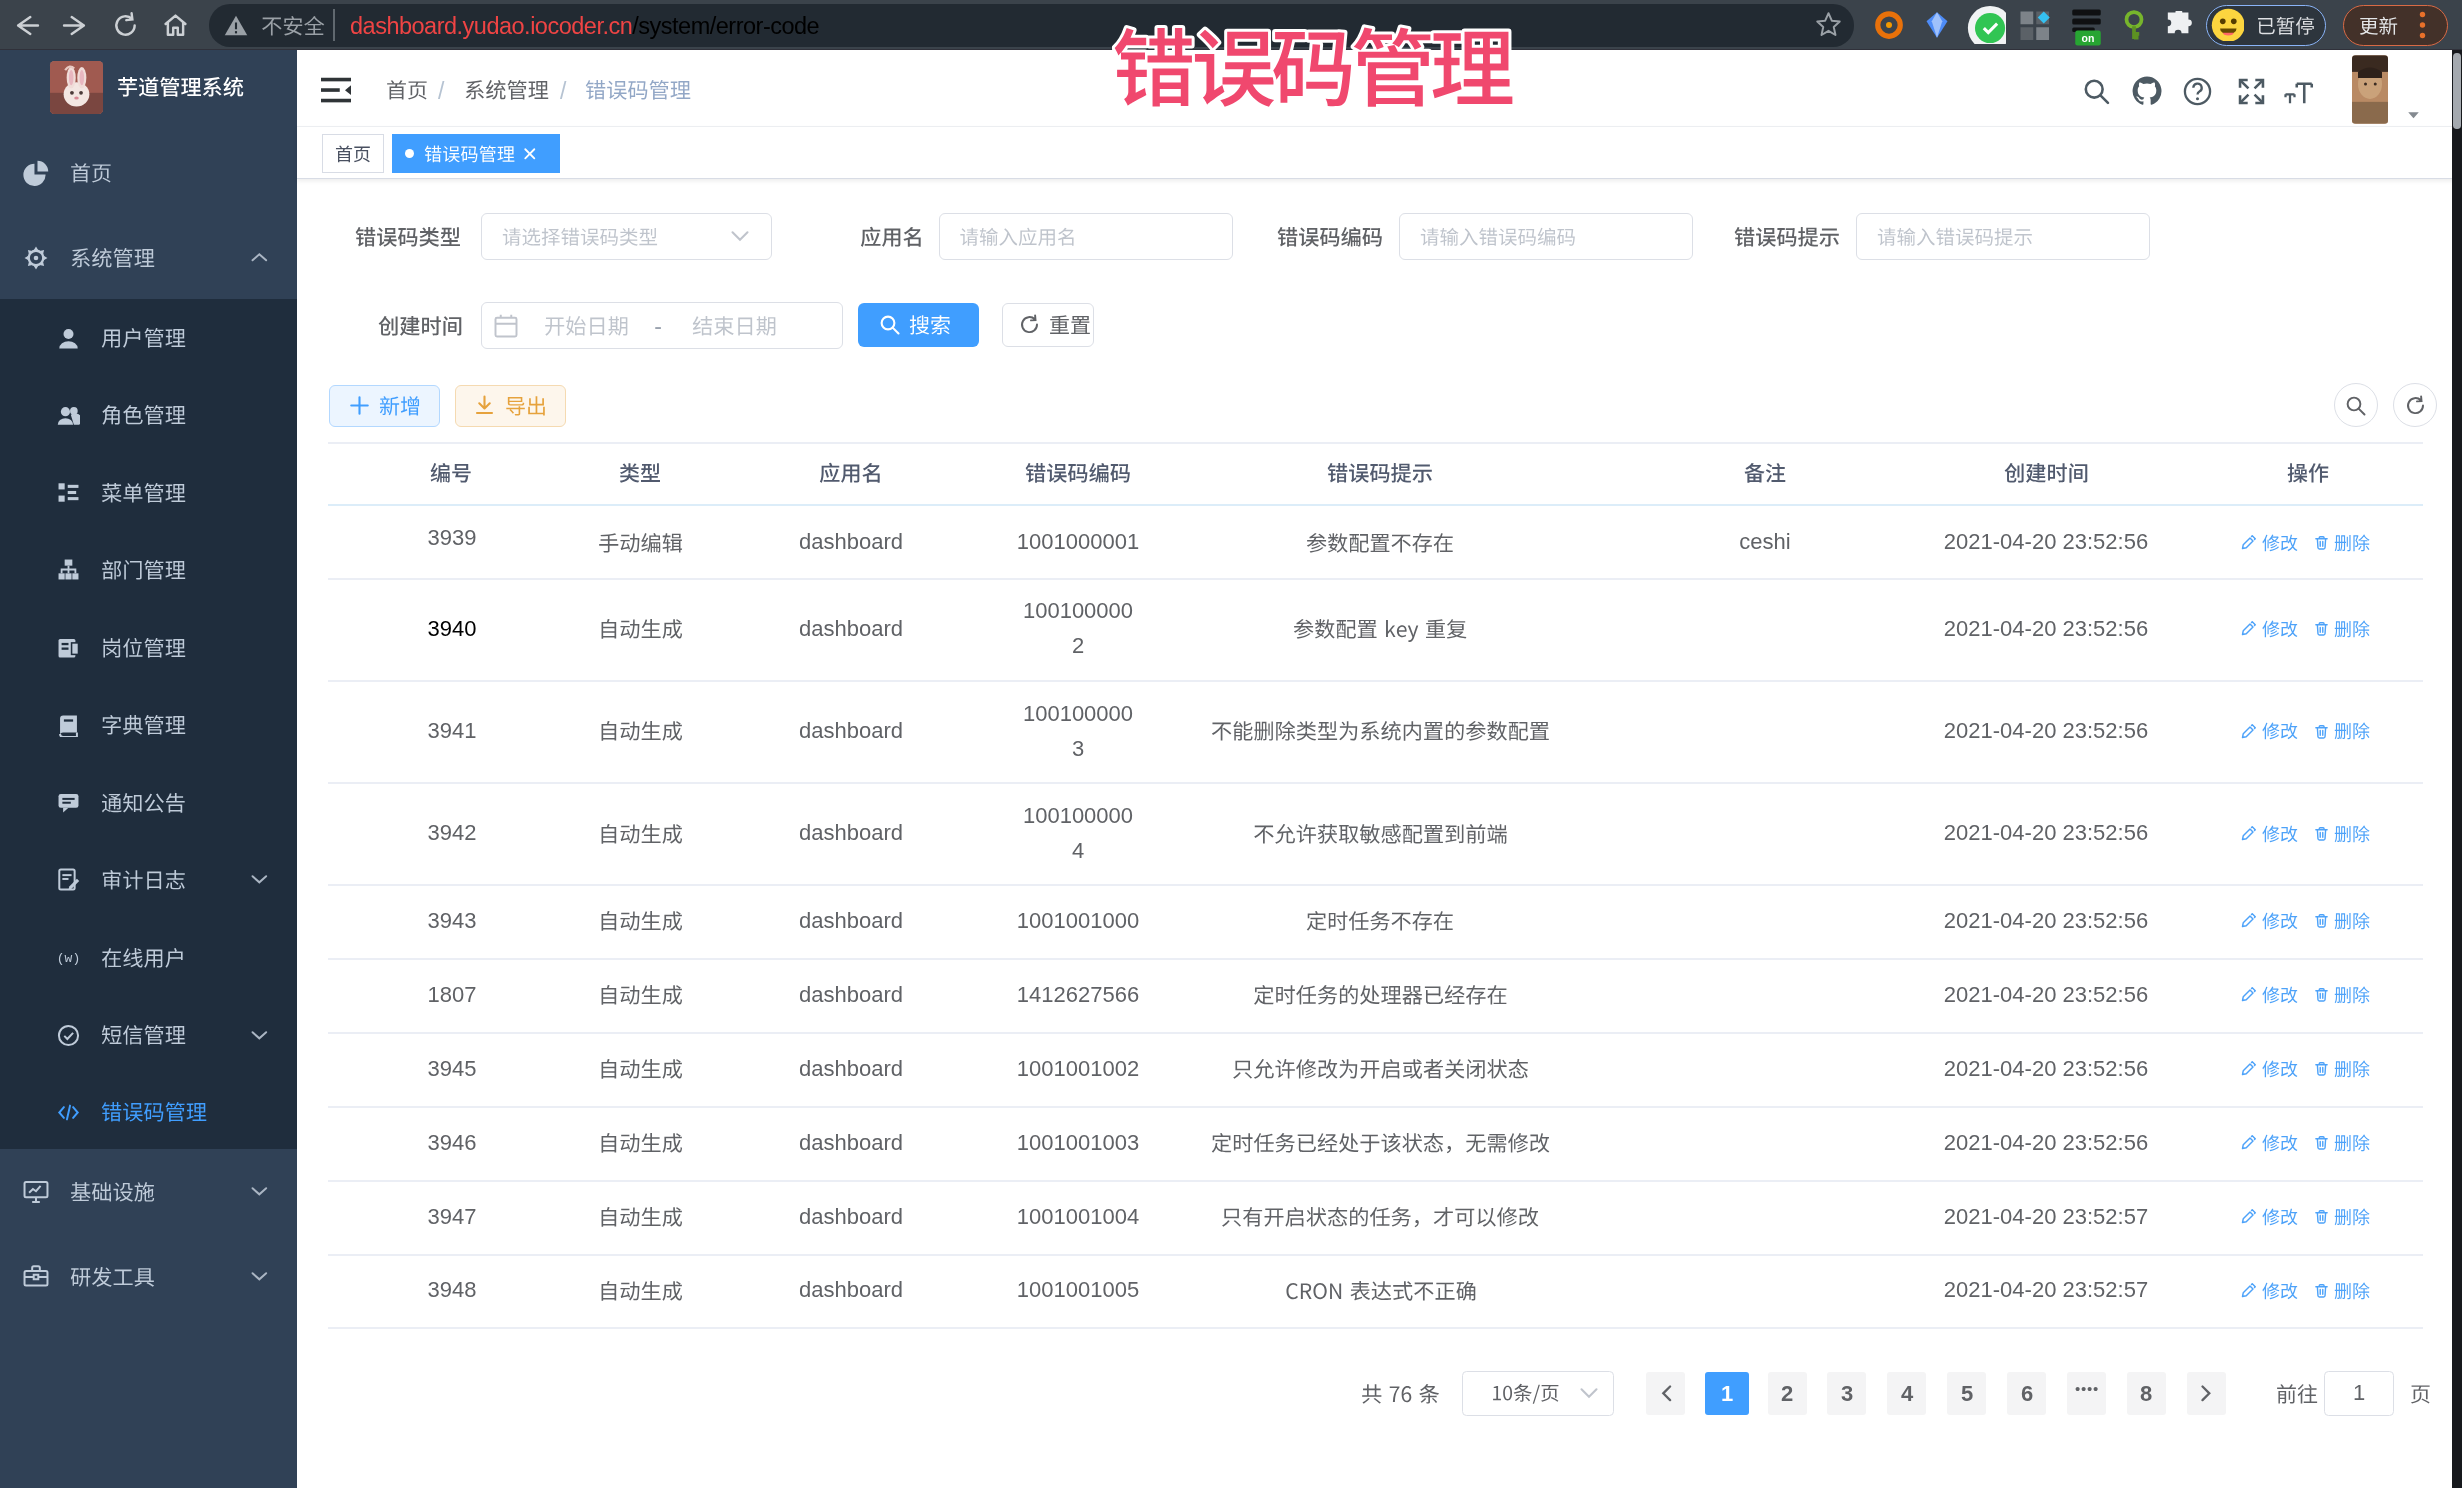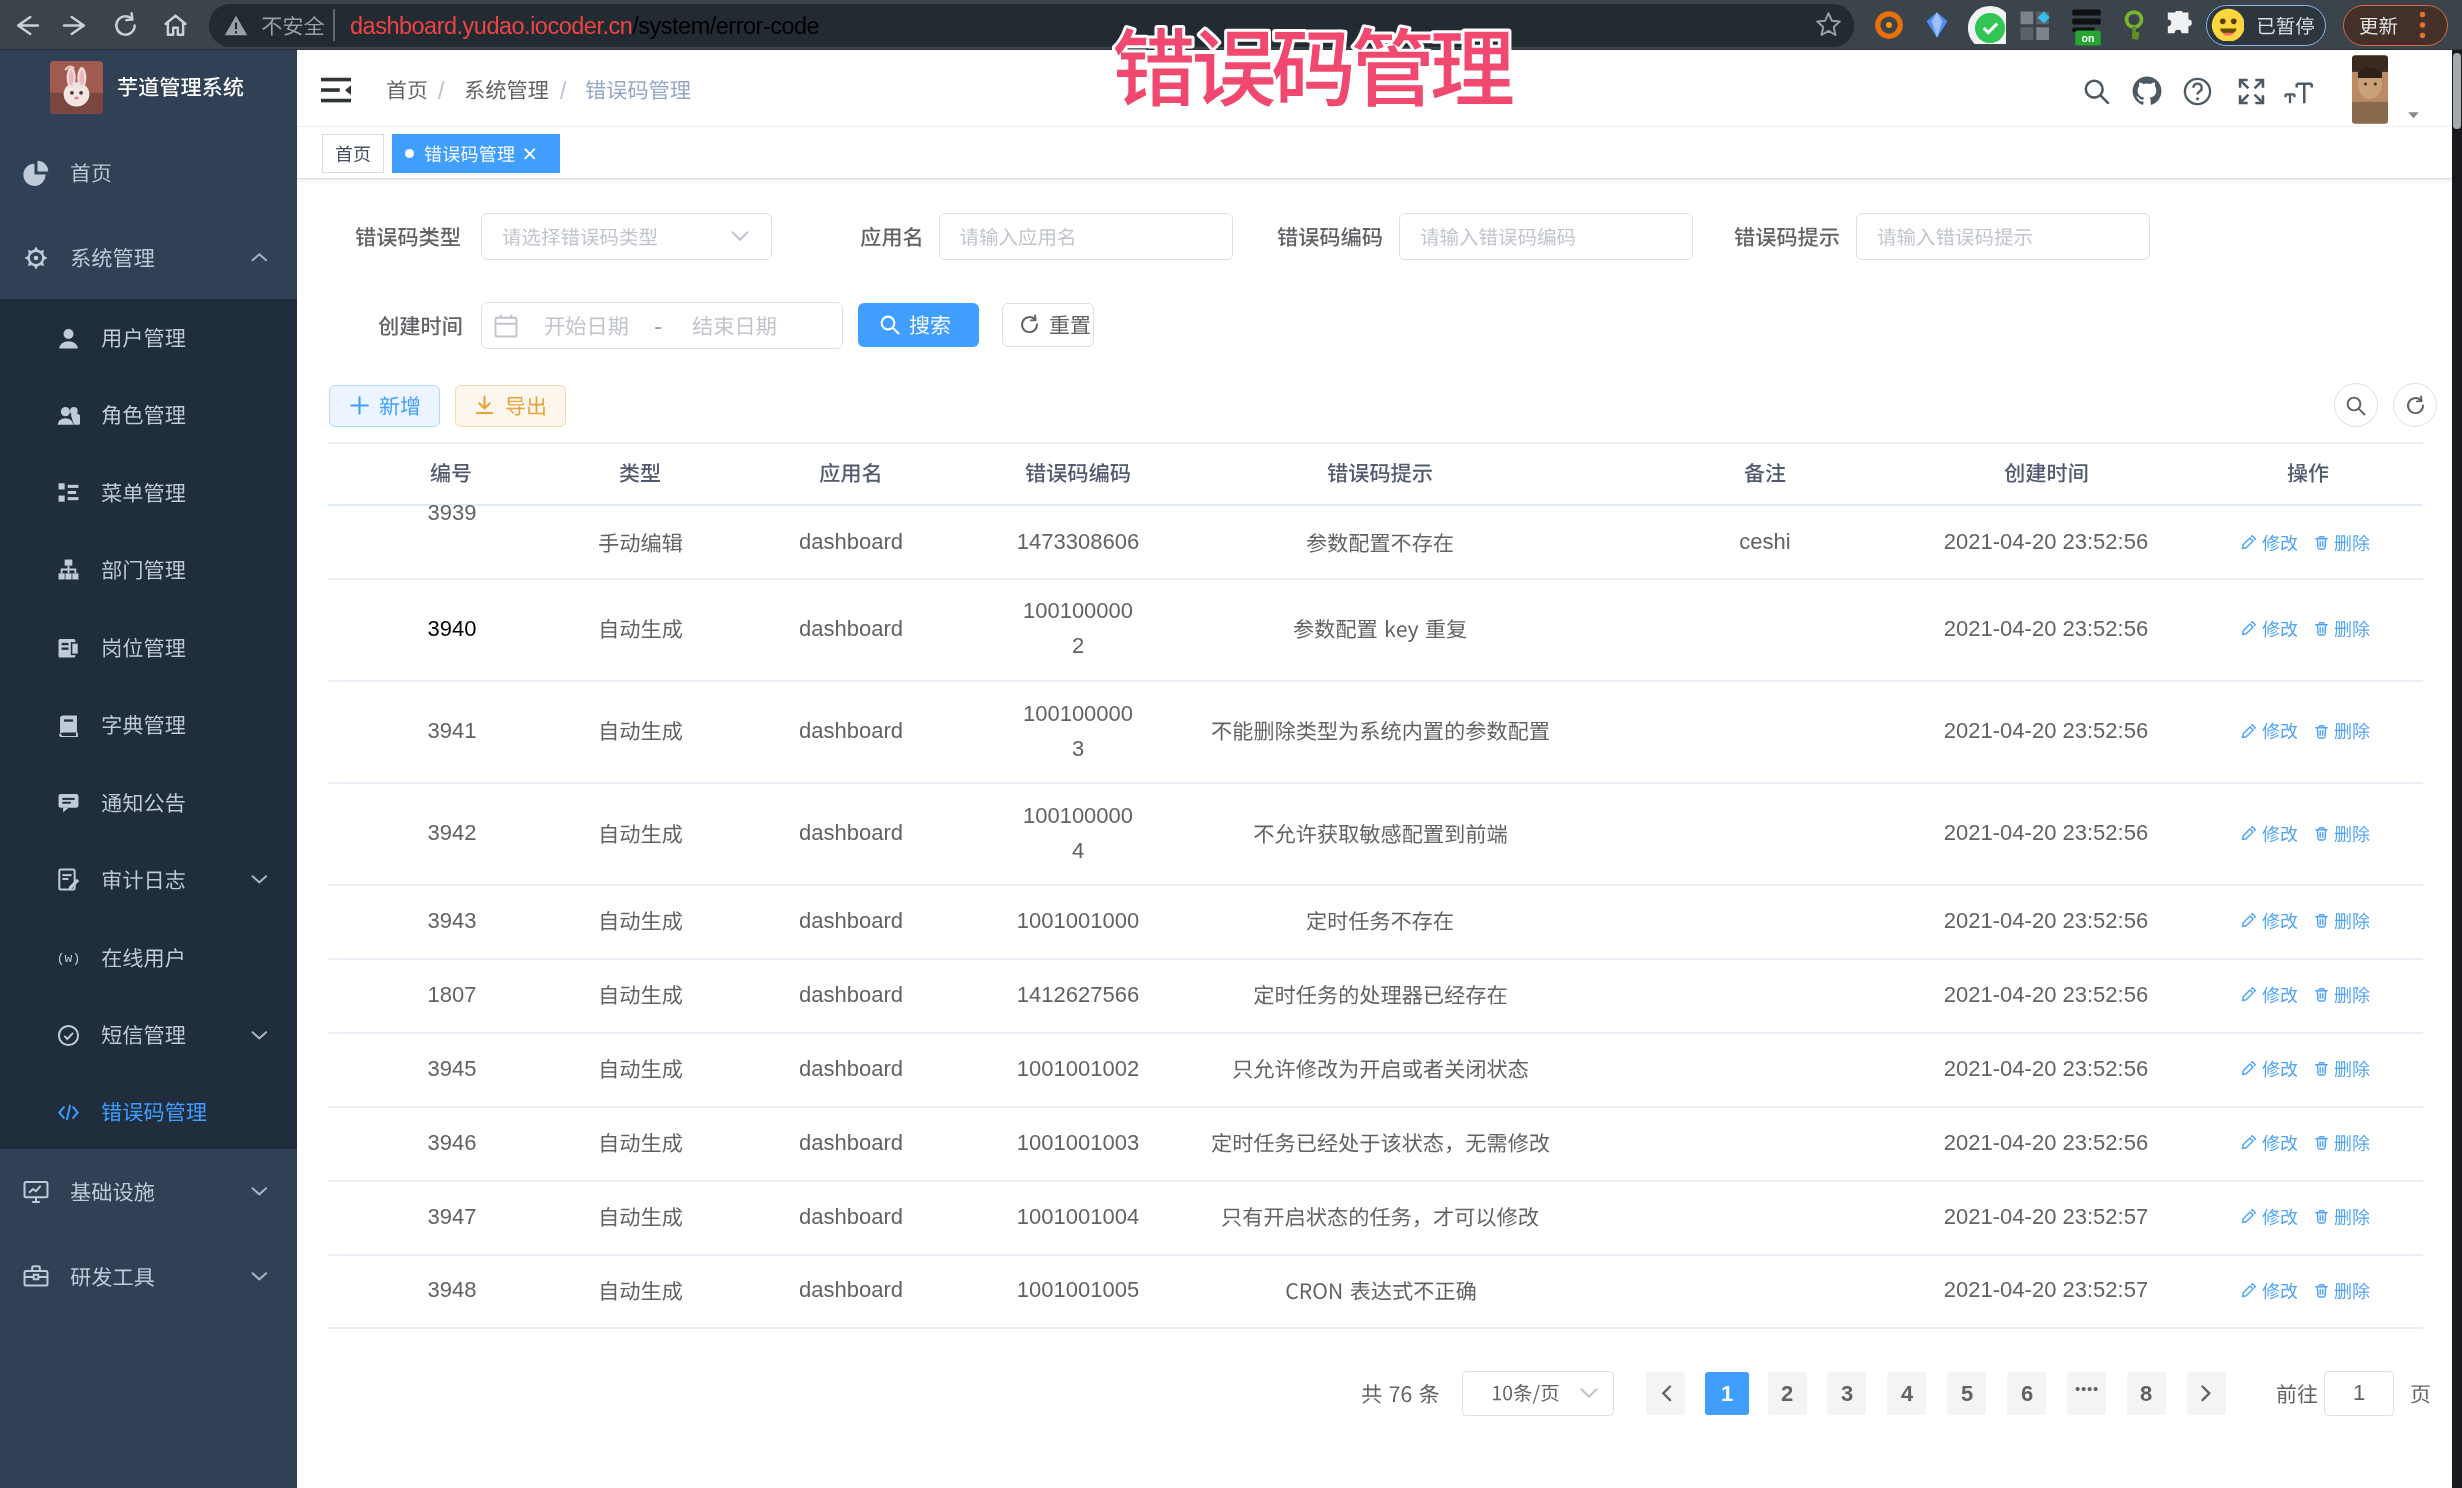--- a/index.html
+++ b/index.html
@@ -632,31 +632,31 @@
         <path transform="translate(3000 0)" d="M82 612V-84H180V612ZM97 789C143 743 195 678 216 636L296 688C272 731 217 791 171 834ZM390 289H610V171H390ZM390 483H610V367H390ZM305 560V94H698V560ZM346 791V702H826V24C826 11 823 7 809 6C797 6 758 5 720 7C732 -16 744 -55 749 -79C811 -79 856 -78 886 -63C915 -47 924 -24 924 24V791Z"></path>
       </g>
     </svg></div>
 <div style="position:absolute;left:2287px;top:462px;"><svg width="42" height="26.5" viewBox="0 0 56 35">
       <g fill="#515a6e" transform="translate(0 25) scale(0.028000 -0.028000)">
         <path transform="translate(0 0)" d="M540 736H749V649H540ZM458 805V580H836V805ZM434 473H544V376H434ZM743 473H857V376H743ZM148 844V648H43V560H148V358C104 343 64 330 31 321L54 230L148 264V23C148 11 145 8 134 8C125 8 97 7 66 8C77 -16 88 -53 91 -76C144 -76 180 -73 204 -59C229 -45 237 -21 237 23V296L333 332L318 416L237 388V560H327V648H237V844ZM346 240V162H550C482 95 378 37 276 8C296 -9 322 -43 335 -65C432 -31 528 29 600 103V-86H690V107C751 38 833 -23 912 -57C926 -34 952 -1 972 15C886 44 795 101 737 162H955V240H690V309H935V539H669V311H620V539H362V309H600V240Z"></path>
         <path transform="translate(1000 0)" d="M521 833C473 688 393 542 304 450C325 435 362 402 376 385C425 439 472 510 514 588H570V-84H667V151H956V240H667V374H942V461H667V588H966V679H560C579 722 597 766 613 810ZM270 840C216 692 126 546 30 451C47 429 74 376 83 353C111 382 139 415 166 452V-83H262V601C300 669 334 741 362 812Z"></path>
       </g>
     </svg></div>
 <div style="position:absolute;left:328px;top:504px;width:2095px;height:2.3px;background:#dcedf9;"></div>
-<div style="position:absolute;left:452px;top:513px;transform:translate(-50%,-50%);font-family:'Liberation Sans', sans-serif;font-size:22px;font-weight:400;color:#606266;white-space:nowrap;line-height:1;">3939</div>
+<div style="position:absolute;left:452px;top:538px;transform:translate(-50%,-50%);font-family:'Liberation Sans', sans-serif;font-size:22px;font-weight:400;color:#606266;white-space:nowrap;line-height:1;">3939</div>
 <div style="position:absolute;left:598px;top:532px;"><svg width="85" height="26.5" viewBox="0 0 112 35">
       <g fill="#606266" transform="translate(0 25) scale(0.028000 -0.028000)">
         <path transform="translate(0 0)" d="M50 322V248H463V25C463 5 454 -2 432 -3C409 -3 330 -4 246 -2C258 -22 272 -55 278 -76C383 -77 449 -76 487 -63C524 -51 540 -29 540 25V248H953V322H540V484H896V556H540V719C658 733 768 753 853 778L798 839C645 791 354 765 116 753C123 737 132 707 134 688C238 692 352 699 463 710V556H117V484H463V322Z"></path>
         <path transform="translate(1000 0)" d="M89 758V691H476V758ZM653 823C653 752 653 680 650 609H507V537H647C635 309 595 100 458 -25C478 -36 504 -61 517 -79C664 61 707 289 721 537H870C859 182 846 49 819 19C809 7 798 4 780 4C759 4 706 4 650 10C663 -12 671 -43 673 -64C726 -68 781 -68 812 -65C844 -62 864 -53 884 -27C919 17 931 159 945 571C945 582 945 609 945 609H724C726 680 727 752 727 823ZM89 44 90 45V43C113 57 149 68 427 131L446 64L512 86C493 156 448 275 410 365L348 348C368 301 388 246 406 194L168 144C207 234 245 346 270 451H494V520H54V451H193C167 334 125 216 111 183C94 145 81 118 65 113C74 95 85 59 89 44Z"></path>
         <path transform="translate(2000 0)" d="M40 54 58 -15C140 18 245 61 346 103L332 163C223 121 114 79 40 54ZM61 423C75 430 98 435 205 450C167 386 132 335 116 316C87 278 66 252 45 248C53 230 64 196 68 182C87 194 118 204 339 255C336 271 333 298 334 317L167 282C238 374 307 486 364 597L303 632C286 593 265 554 245 517L133 505C190 593 246 706 287 815L215 840C179 719 112 587 91 554C71 520 55 496 38 491C46 473 57 438 61 423ZM624 350V202H541V350ZM675 350H746V202H675ZM481 412V-72H541V143H624V-47H675V143H746V-46H797V143H871V-7C871 -14 868 -16 861 -17C854 -17 836 -17 814 -16C822 -32 829 -56 831 -73C867 -73 890 -71 908 -62C926 -52 930 -35 930 -8V413L871 412ZM797 350H871V202H797ZM605 826C621 798 637 762 648 732H414V515C414 361 405 139 314 -21C329 -28 360 -50 372 -63C465 99 482 335 483 498H920V732H729C717 765 697 811 675 846ZM483 668H850V561H483Z"></path>
         <path transform="translate(3000 0)" d="M551 751H819V650H551ZM482 808V594H892V808ZM81 332C89 340 119 346 153 346H244V202L40 167L56 94L244 132V-76H313V146L427 169L423 234L313 214V346H405V414H313V568H244V414H148C176 483 204 565 228 650H412V722H247C255 756 263 791 269 825L196 840C191 801 183 761 174 722H47V650H157C136 570 115 504 105 479C88 435 75 403 58 398C66 380 77 346 81 332ZM815 472V386H560V472ZM400 76 412 8 815 40V-80H885V46L959 52L960 115L885 110V472H953V535H423V472H491V82ZM815 329V242H560V329ZM815 185V105L560 86V185Z"></path>
       </g>
     </svg></div>
 <div style="position:absolute;left:851px;top:542px;transform:translate(-50%,-50%);font-family:'Liberation Sans', sans-serif;font-size:22px;font-weight:400;color:#606266;white-space:nowrap;line-height:1;">dashboard</div>
-<div style="position:absolute;left:1078px;top:542px;transform:translate(-50%,-50%);font-family:'Liberation Sans', sans-serif;font-size:22px;font-weight:400;color:#606266;white-space:nowrap;line-height:1;">1473308606</div>
+<div style="position:absolute;left:1078px;top:542px;transform:translate(-50%,-50%);font-family:'Liberation Sans', sans-serif;font-size:22px;font-weight:400;color:#606266;white-space:nowrap;line-height:1;">1001000001</div>
 <div style="position:absolute;left:1306px;top:532px;"><svg width="148" height="26.5" viewBox="0 0 196 35">
       <g fill="#606266" transform="translate(0 25) scale(0.028000 -0.028000)">
         <path transform="translate(0 0)" d="M548 401C480 353 353 308 254 284C272 269 291 247 302 231C404 260 530 310 610 368ZM635 284C547 219 381 166 239 140C254 124 272 100 282 82C433 115 598 174 698 253ZM761 177C649 69 422 8 176 -17C191 -34 205 -62 213 -82C470 -50 703 18 829 144ZM179 591C202 599 233 602 404 611C390 578 374 547 356 517H53V450H307C237 365 145 299 39 253C56 239 85 209 96 194C216 254 322 338 401 450H606C681 345 801 250 915 199C926 218 950 246 966 261C867 298 761 370 691 450H950V517H443C460 548 476 581 489 615L769 628C795 605 817 583 833 564L895 609C840 670 728 754 637 810L579 771C617 746 659 717 699 686L312 672C375 710 439 757 499 808L431 845C359 775 260 710 228 693C200 676 177 665 157 663C165 643 175 607 179 591Z"></path>
         <path transform="translate(1000 0)" d="M443 821C425 782 393 723 368 688L417 664C443 697 477 747 506 793ZM88 793C114 751 141 696 150 661L207 686C198 722 171 776 143 815ZM410 260C387 208 355 164 317 126C279 145 240 164 203 180C217 204 233 231 247 260ZM110 153C159 134 214 109 264 83C200 37 123 5 41 -14C54 -28 70 -54 77 -72C169 -47 254 -8 326 50C359 30 389 11 412 -6L460 43C437 59 408 77 375 95C428 152 470 222 495 309L454 326L442 323H278L300 375L233 387C226 367 216 345 206 323H70V260H175C154 220 131 183 110 153ZM257 841V654H50V592H234C186 527 109 465 39 435C54 421 71 395 80 378C141 411 207 467 257 526V404H327V540C375 505 436 458 461 435L503 489C479 506 391 562 342 592H531V654H327V841ZM629 832C604 656 559 488 481 383C497 373 526 349 538 337C564 374 586 418 606 467C628 369 657 278 694 199C638 104 560 31 451 -22C465 -37 486 -67 493 -83C595 -28 672 41 731 129C781 44 843 -24 921 -71C933 -52 955 -26 972 -12C888 33 822 106 771 198C824 301 858 426 880 576H948V646H663C677 702 689 761 698 821ZM809 576C793 461 769 361 733 276C695 366 667 468 648 576Z"></path>
         <path transform="translate(2000 0)" d="M554 795V723H858V480H557V46C557 -46 585 -70 678 -70C697 -70 825 -70 846 -70C937 -70 959 -24 968 139C947 144 916 158 898 171C893 27 886 1 841 1C813 1 707 1 686 1C640 1 631 8 631 46V408H858V340H930V795ZM143 158H420V54H143ZM143 214V553H211V474C211 420 201 355 143 304C153 298 169 283 176 274C239 332 253 412 253 473V553H309V364C309 316 321 307 361 307C368 307 402 307 410 307H420V214ZM57 801V734H201V618H82V-76H143V-7H420V-62H482V618H369V734H505V801ZM255 618V734H314V618ZM352 553H420V351L417 353C415 351 413 350 402 350C395 350 370 350 365 350C353 350 352 352 352 365Z"></path>
         <path transform="translate(3000 0)" d="M651 748H820V658H651ZM417 748H582V658H417ZM189 748H348V658H189ZM190 427V6H57V-50H945V6H808V427H495L509 486H922V545H520L531 603H895V802H117V603H454L446 545H68V486H436L424 427ZM262 6V68H734V6ZM262 275H734V217H262ZM262 320V376H734V320ZM262 172H734V113H262Z"></path>
         <path transform="translate(4000 0)" d="M559 478C678 398 828 280 899 203L960 261C885 338 733 450 615 526ZM69 770V693H514C415 522 243 353 44 255C60 238 83 208 95 189C234 262 358 365 459 481V-78H540V584C566 619 589 656 610 693H931V770Z"></path>
         <path transform="translate(5000 0)" d="M613 349V266H335V196H613V10C613 -4 610 -8 592 -9C574 -10 514 -10 448 -8C458 -29 468 -58 471 -79C557 -79 613 -79 647 -68C680 -56 689 -35 689 9V196H957V266H689V324C762 370 840 432 894 492L846 529L831 525H420V456H761C718 416 663 375 613 349ZM385 840C373 797 359 753 342 709H63V637H311C246 499 153 370 31 284C43 267 61 235 69 216C112 247 152 282 188 320V-78H264V411C316 481 358 557 394 637H939V709H424C438 746 451 784 462 821Z"></path>
         <path transform="translate(6000 0)" d="M391 840C377 789 359 736 338 685H63V613H305C241 485 153 366 38 286C50 269 69 237 77 217C119 247 158 281 193 318V-76H268V407C315 471 356 541 390 613H939V685H421C439 730 455 776 469 821ZM598 561V368H373V298H598V14H333V-56H938V14H673V298H900V368H673V561Z"></path>
       </g>

